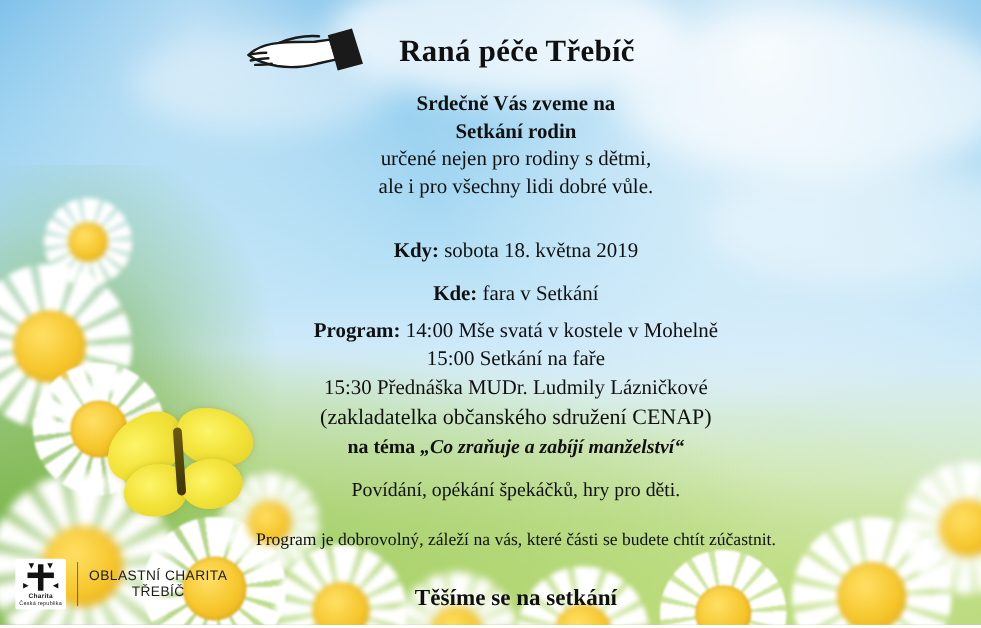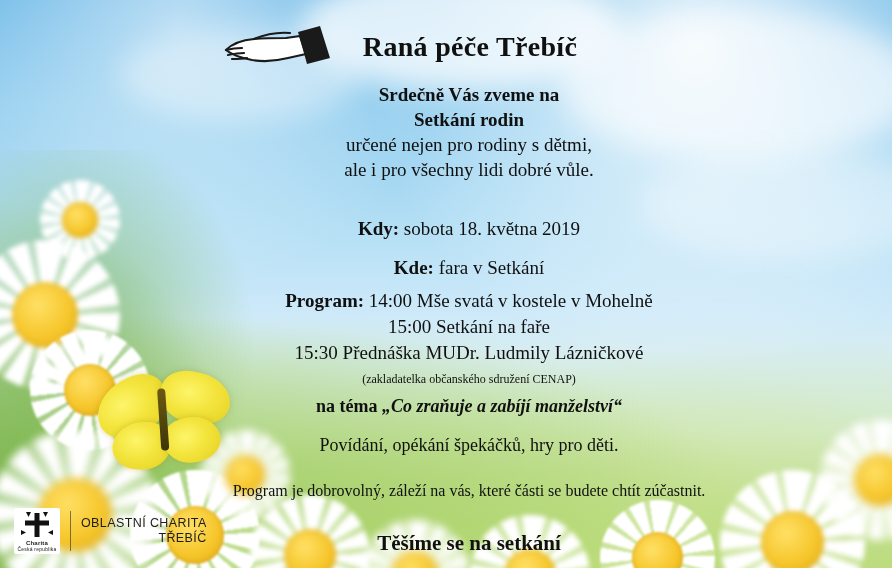--- a/index.html
+++ b/index.html
@@ -162,21 +162,21 @@
   .b { font-weight: bold; font-family: Liberation Serif, serif; }
   .i { font-style: italic; }
 
   .invite { top: 82px; font-size: 19px; line-height: 25px; }
   .invite .l1 { font-weight: bold; }
   .invite .l2 { font-weight: bold; }
 
   .when   { top: 218px; font-size: 19px; }
   .where  { top: 257px; font-size: 19px; }
   .program{ top: 288px; font-size: 19px; line-height: 26px; }
-  .program .sub { font-size: 12px; }
+  .program .sub { font-size: 20px; }
   .topic  { top: 396px; font-size: 18px; }
   .fun    { top: 435px; font-size: 18px; }
   .note   { top: 482px; font-size: 16px; }
   .closing{ top: 531px; font-size: 21px; font-weight: bold; }
 
   
   .charita {
     position: absolute;
     left: 14px; bottom: 14px;
     display: flex;
@@ -206,21 +206,21 @@
   .charita-mark .cap .c1 { font-weight: bold; font-size: 6px; }
   .charita-divider {
     width: 1px; height: 40px;
     background: rgba(30,30,30,0.55);
   }
   .charita-text {
     font-family: "Liberation Sans", sans-serif;
     font-size: 12.5px;
     line-height: 15px;
     color: #1c1c1c;
-    text-align: right;
+    text-align: center;
     letter-spacing: .4px;
   }
 </style>
 </head>
 <body>
 
 <div id="poster">
 
   <div class="sky"></div>
   <div class="cloud c1"></div>

